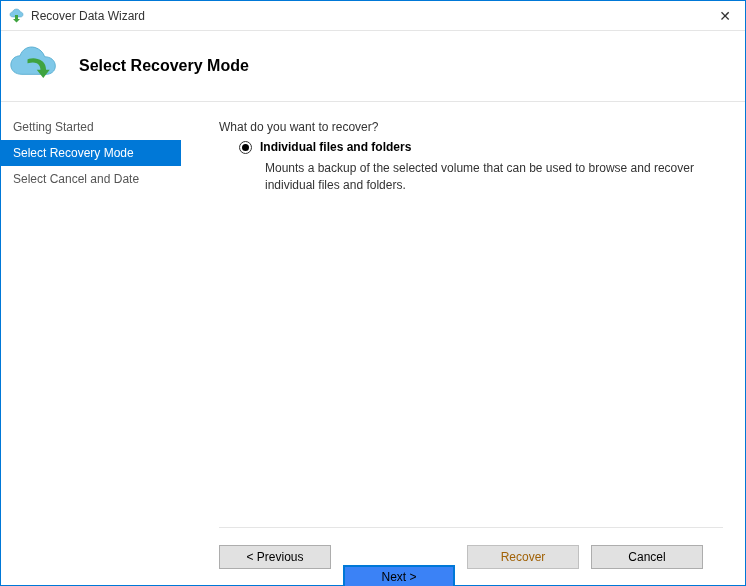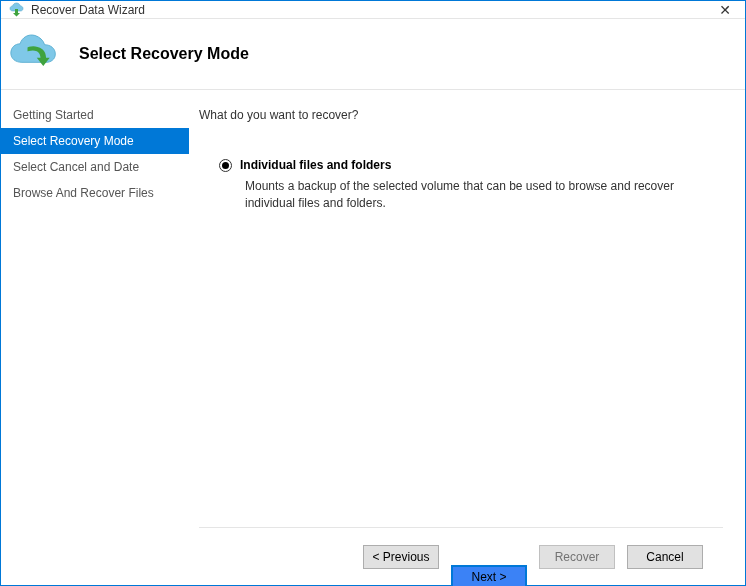--- a/index.html
+++ b/index.html
@@ -1,45 +1,45 @@
 <!DOCTYPE html>
 <html><head>
   <meta charset="utf-8">
   <style>
     * { box-sizing: border-box; margin: 0; padding: 0; }
     body { font-family: "Segoe UI", Tahoma, sans-serif; font-size: 12px; color: #333; background: #fff; }
     .window { width: 746px; height: 586px; border: 1px solid #0078d7; display: flex; flex-direction: column; background: #fff; }
-    .titlebar { height: 18px; display: flex; align-items: center; padding: 0 0 0 8px; border-bottom: 1px solid #e5e5e5; }
+    .titlebar { height: 30px; display: flex; align-items: center; padding: 0 0 0 8px; border-bottom: 1px solid #e5e5e5; }
     .titlebar .app-icon { width: 16px; height: 16px; margin-right: 6px; display: flex; align-items: center; justify-content: center; }
     .titlebar .title { font-size: 12px; color: #333; flex: 1; }
     .titlebar .close-btn { width: 40px; height: 30px; display: flex; align-items: center; justify-content: center; cursor: pointer; }
     .titlebar .close-x { font-size: 14px; font-family: Arial; }
     
     .header { height: 70px; display: flex; align-items: center; padding-left: 8px; }
     .header .big-icon { width: 50px; height: 50px; margin-right: 20px; display: flex; align-items: center; justify-content: center; }
     .header h1 { font-size: 16px; font-weight: bold; color: #000; }
     
-    .content { flex: 1; display: flex; border-top: 1px solid #e5e5e5; }
+    .content { flex: 1; display: flex; border-top: 1px solid #e5e5e5; gap: 28px; }
     .sidebar { width: 188px; padding-top: 12px; }
     .sidebar .step { padding: 6px 10px 6px 12px; font-size: 12px; color: #555; cursor: pointer; }
     .sidebar .step.active { background: #0078d7; color: #fff; }
     
     .main { flex: 1; padding: 18px 22px 0 10px; position: relative; display: flex; flex-direction: column; }
-    .main .question { font-size: 12px; color: #333; margin-bottom: 36px; }
+    .main .question { font-size: 12px; color: #333; margin-bottom: 6px; }
     .option { margin-bottom: 26px; padding-left: 20px; }
     .option .radio-row { display: flex; align-items: center; margin-bottom: 6px; }
     .option .radio { width: 13px; height: 13px; border: 1px solid #333; border-radius: 50%; margin-right: 8px; display: flex; align-items: center; justify-content: center; cursor: pointer; flex-shrink: 0; }
     .option .radio.checked::after { content: ""; width: 7px; height: 7px; background: #000; border-radius: 50%; display: block; }
     .option .opt-label { font-size: 12px; color: #000; cursor: pointer; font-weight: bold; }
     .option .opt-desc { font-size: 12px; color: #333; margin-left: 26px; line-height: 1.4; max-width: 500px; }
     
     .footer { height: 58px; border-top: 1px solid #e5e5e5; display: flex; align-items: center; justify-content: flex-end; padding-right: 20px; gap: 12px; }
-    .footer button { width: 76px; height: 24px; font-size: 12px; font-family: inherit; background: #e1e1e1; border: 1px solid #adadad; cursor: pointer; color: #000; }
+    .footer button { width: 112px; height: 24px; font-size: 12px; font-family: inherit; background: #e1e1e1; border: 1px solid #adadad; cursor: pointer; color: #000; }
     .footer button.primary { border: 2px solid #0078d7; background: #3b82f6; margin-top: 40px; }
-    .footer button:disabled { color: #737373; cursor: default; background: #e1e1e1; border-color: #c0c0c0; }
+    .footer button:disabled { color: #a16207; cursor: default; background: #e1e1e1; border-color: #c0c0c0; }
   </style>
 </head>
 <body>
 
 <div class="window">
   <div class="titlebar">
     <span class="app-icon">
       <svg width="16" height="16" viewBox="0 0 16 16">
         <path d="M4 9 C2 9 1 8 1 6.5 C1 5 2.2 4 3.5 4 C4 2.2 5.8 1 7.5 1 C9.5 1 11 2.5 11.5 4 C13 4 14 5.2 14 6.5 C14 8 13 9 11.5 9 Z" fill="#7fc8e8" stroke="#4a9fc4" stroke-width="0.5"></path>
         <path d="M6 7 L6 11 L4 11 L7.5 14.5 L11 11 L9 11 L9 7 Z" fill="#3fa33f"></path>
@@ -59,21 +59,20 @@
       </svg>
     </span>
     <h1>Select Recovery Mode</h1>
   </div>
 
   <div class="content">
     <div class="sidebar">
       <div class="step">Getting Started</div>
       <div class="step active">Select Recovery Mode</div>
       <div class="step">Select Cancel and Date</div>
-      <div class="step">Browse And Recover Files</div>
     </div>
 
     <div class="main">
       <div style="flex:1;">
         <div class="question">What do you want to recover?</div>
 
         <div class="option">
           <div class="radio-row">
             <span class="radio checked"></span>
             <span class="opt-label">Individual files and folders</span>

